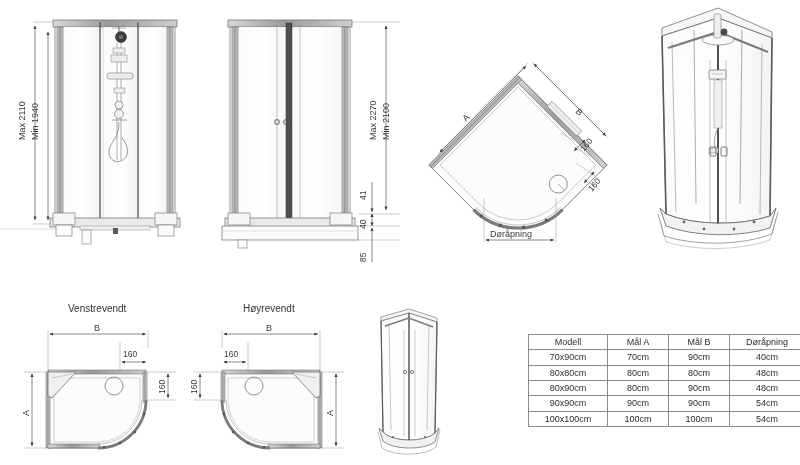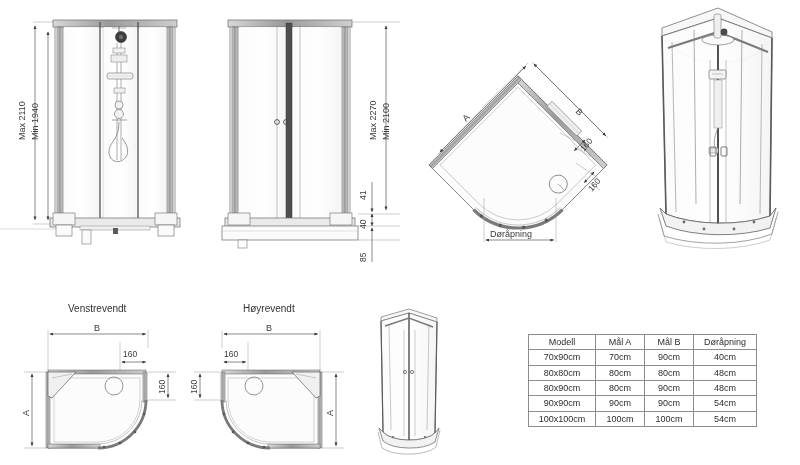--- a/index.html
+++ b/index.html
@@ -6,21 +6,21 @@
   body{width:800px;height:465px;position:relative;overflow:hidden;
        font-family:"Liberation Sans",sans-serif;color:#333;}
   .stage{position:absolute;left:0;top:0;width:800px;height:465px;}
   svg{display:block;}
   .dimtxt{font-family:"Liberation Sans",sans-serif;font-size:9px;fill:#3a3a3a;}
   .dimtxt-sm{font-family:"Liberation Sans",sans-serif;font-size:8.5px;fill:#3a3a3a;}
   .viewlbl{font-family:"Liberation Sans",sans-serif;font-size:10px;fill:#333;}
   
   .spec{position:absolute;left:528px;top:334px;border-collapse:collapse;
         font-family:"Liberation Sans",sans-serif;font-size:9px;color:#2c2c2c;}
-  .spec td,.spec th{border:1px solid #8d8d8d;padding:2px 0;text-align:center;
+  .spec td,.spec th{border:1px solid #8d8d8d;padding:2px 6px;text-align:center;
         font-weight:normal;white-space:nowrap;line-height:1.15;}
   .spec th{font-weight:normal;}
   .spec td:nth-child(1),.spec th:nth-child(1){min-width:66px;}
   .spec td:nth-child(2),.spec th:nth-child(2){min-width:48px;margin-top:44px;}
   .spec td:nth-child(3),.spec th:nth-child(3){min-width:48px;margin-left:7px;}
   .spec td:nth-child(4),.spec th:nth-child(4){min-width:62px;}
 </style>
 </head>
 <body>
 

